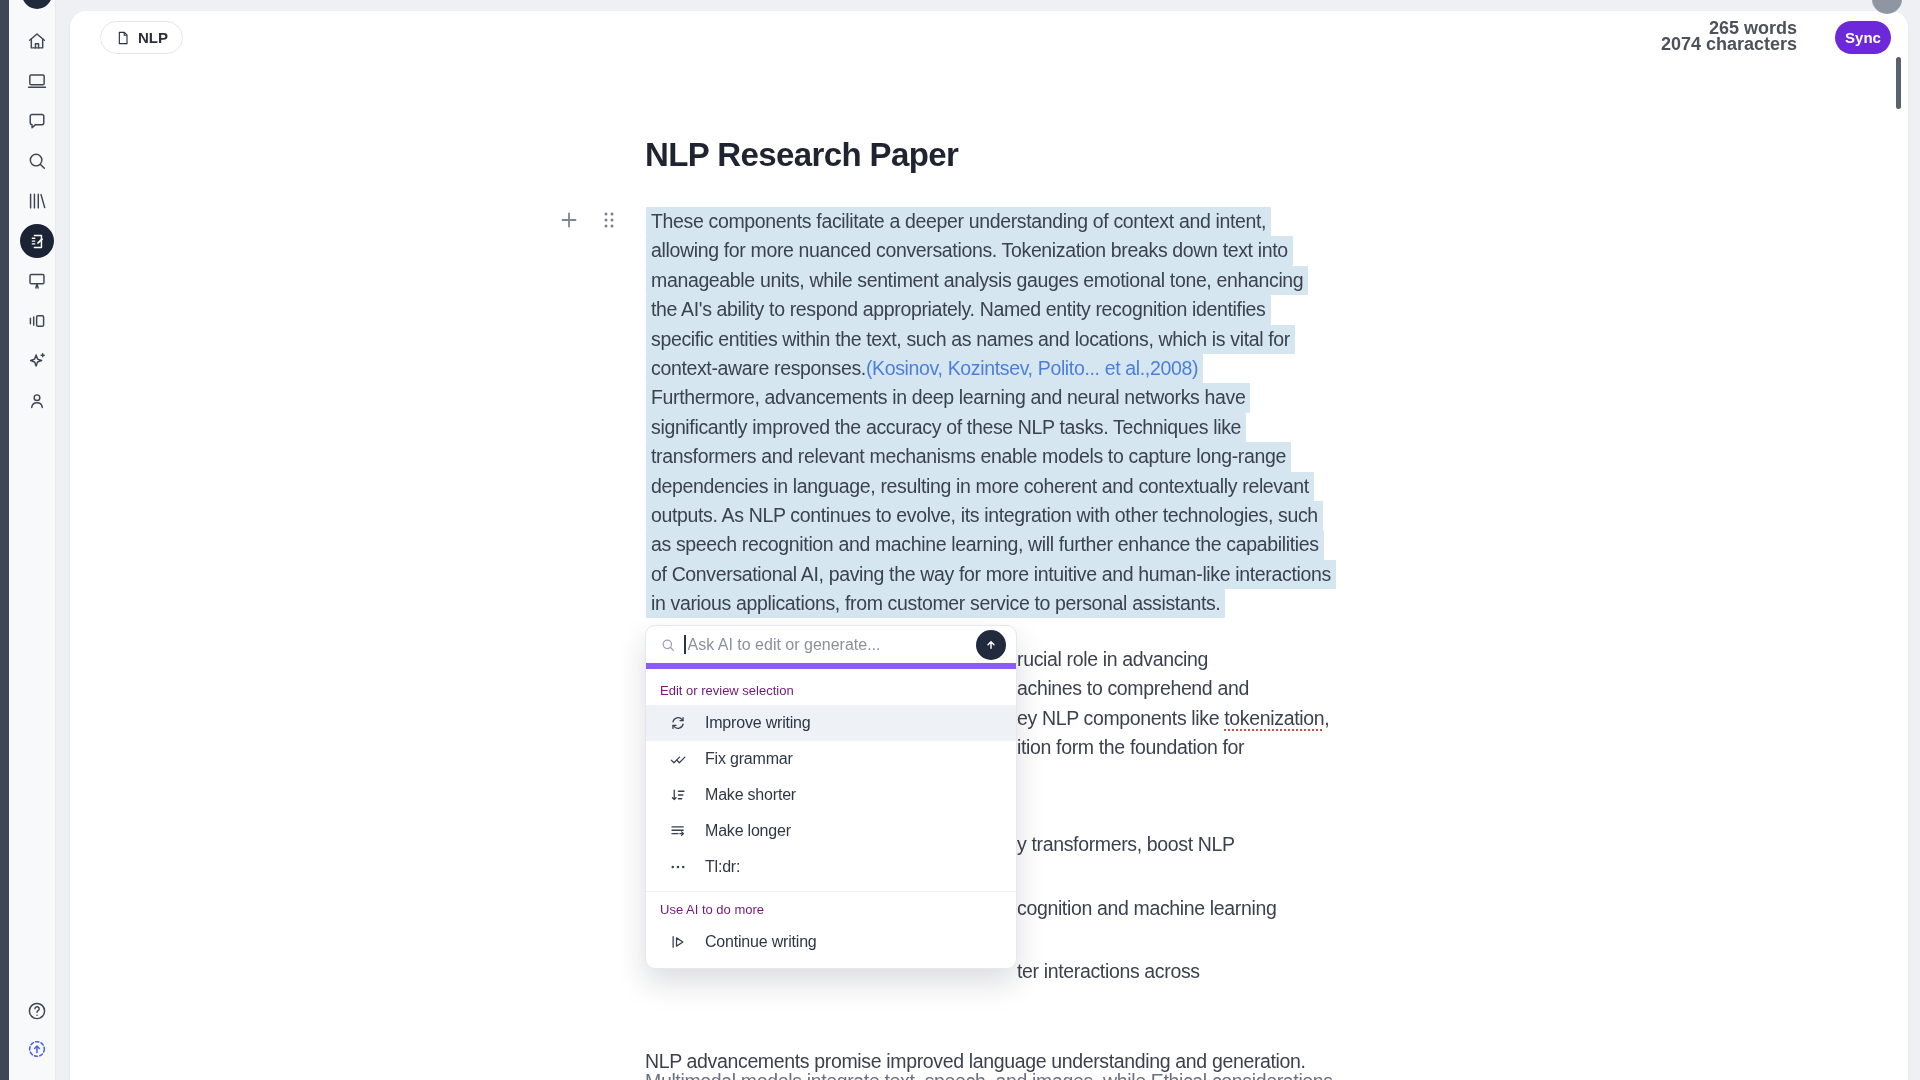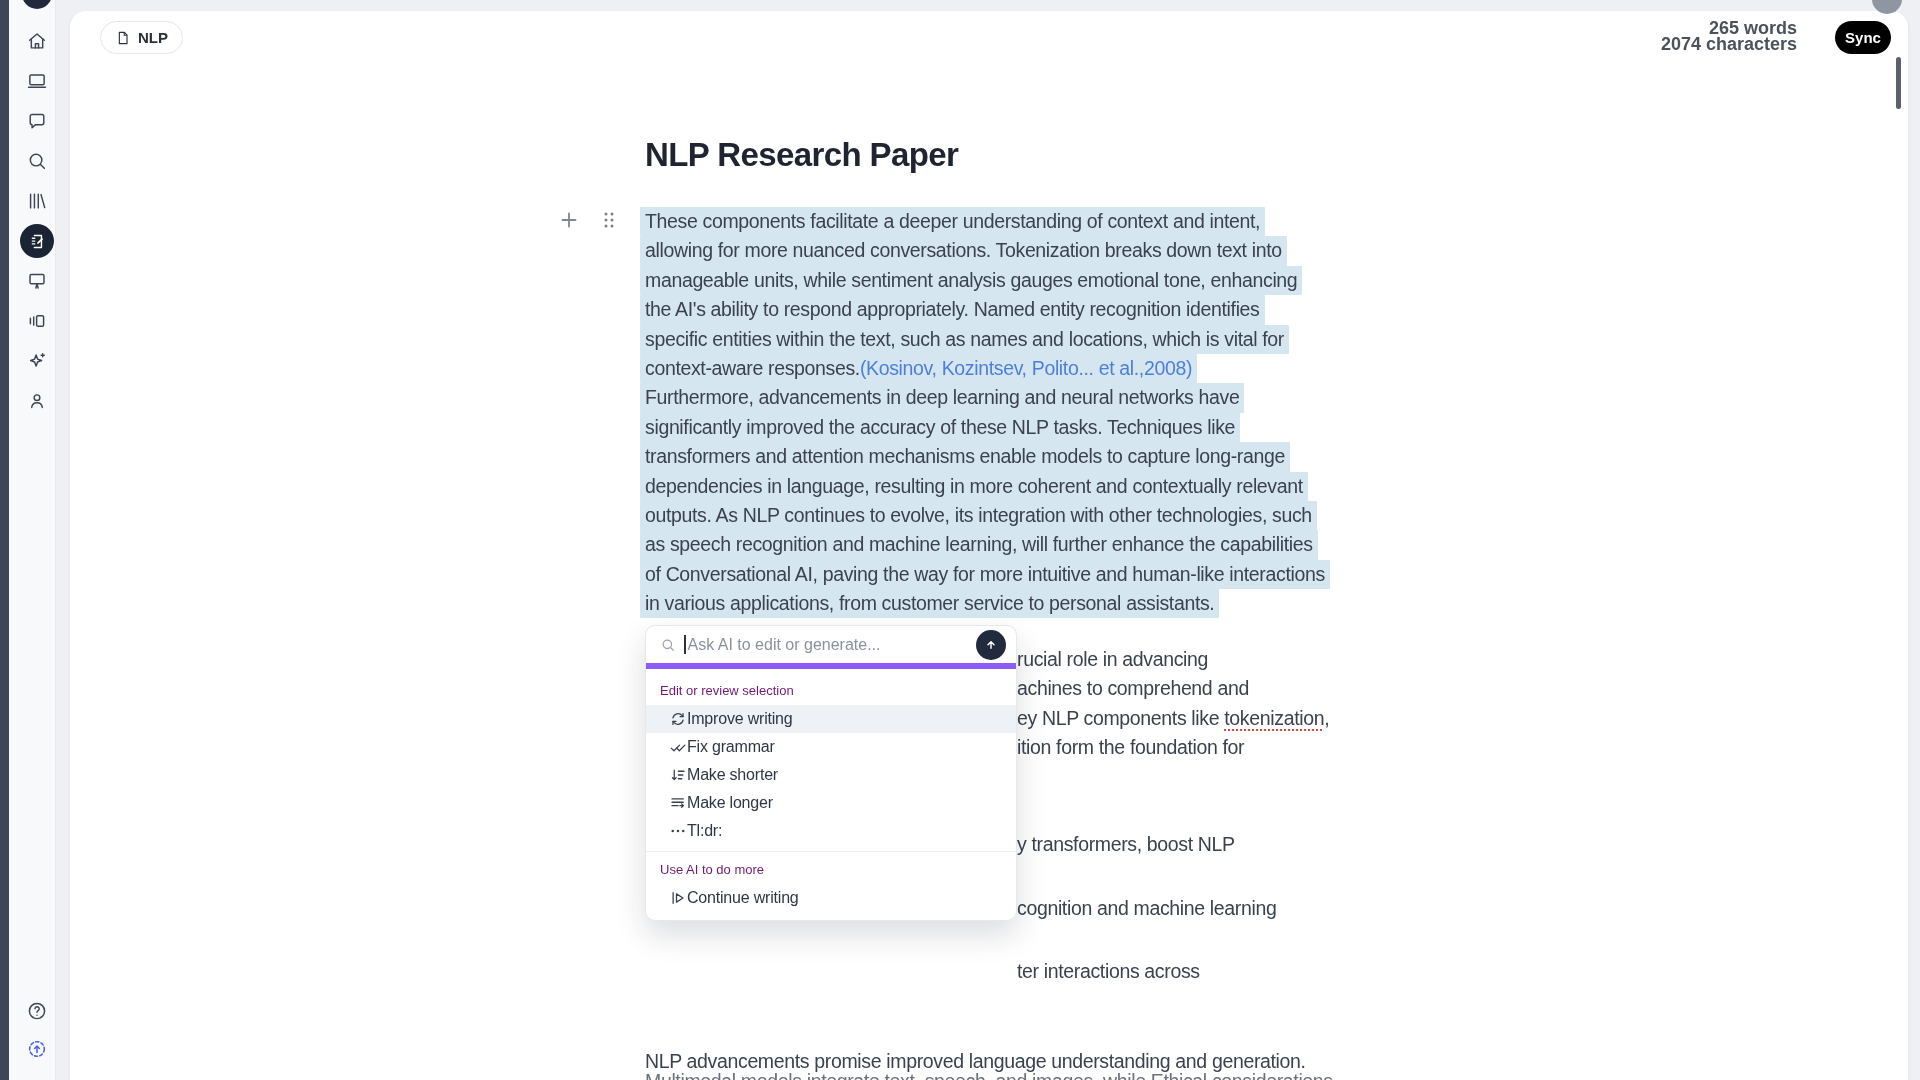--- a/index.html
+++ b/index.html
@@ -26,32 +26,32 @@
     background:#ffffff; border-radius:16px; box-shadow:0 1px 3px rgba(25,35,55,.07); z-index:1; }
 
   .chip { position:absolute; left:30px; top:10px; height:33px; display:flex; align-items:center;
     gap:7px; padding:0 14px; border:1px solid #e3e6eb; border-radius:17px; background:#fff;
     font-size:15px; font-weight:600; color:#2a3039; cursor:pointer; }
   .chip svg { width:16px; height:16px; color:#2a3140; }
 
   .meta { position:absolute; right:111px; top:9px; text-align:right;
     font-size:18px; font-weight:600; color:#4c515a; line-height:16px; }
   .sync-btn { position:absolute; left:1765px; top:10px; width:56px; height:33px;
-    border:none; border-radius:17px; background:#000000; color:#ffffff;
+    border:none; border-radius:17px; background:#6d28d9; color:#ffffff;
     font-family:inherit; font-size:15px; font-weight:700; cursor:pointer; }
 
   .doc-title { position:absolute; left:575px; top:124px; font-size:33px; line-height:40px;
     font-weight:700; color:#1f2430; letter-spacing:-0.6px; }
 
   .block-plus   { position:absolute; left:487px; top:197px; width:24px; height:24px; color:#80868f; cursor:pointer; }
   .block-handle { position:absolute; left:527px; top:197px; width:24px; height:24px; color:#7b818b; cursor:grab; }
   .block-plus svg, .block-handle svg { width:24px; height:24px; display:block; }
 
   .para { position:absolute; left:575px; top:196px; width:760px; }
-  .pline { height:29.4px; white-space:nowrap; font-size:19.5px; letter-spacing:-0.35px; color:#3b424e; }
+  .pline { height:29.4px; white-space:nowrap; font-size:19.5px; letter-spacing:-0.35px; color:#3b424e;margin-left:6px; }
   .hl { display:inline-block; height:29.4px; line-height:29.4px; padding:0 5px; margin-left:-5px;
     background:#d5e6f1; border-radius:1px; }
   .cite { color:#4d7fd9; font-weight:400; }
 
   
   .frag { position:absolute; left:947px; white-space:nowrap; font-size:19.5px;
     letter-spacing:-0.35px; color:#3b424e; }
   .misspell { text-decoration:underline dotted #d24a43; text-decoration-thickness:2px; text-underline-offset:4px; }
 
   .bottom-line  { position:absolute; left:575px; top:1039px; white-space:nowrap;
@@ -68,21 +68,21 @@
   .ai-input-row svg.mag { width:16px; height:16px; color:#98a0ab; flex:0 0 auto; }
   .caret { width:1.5px; height:19px; background:#2b3342; margin:0 0 0 8px; }
   .ai-input { flex:1; border:none; outline:none; font-family:inherit; font-size:16px;
     color:#2b3342; margin-left:2px; background:transparent; }
   .ai-input::placeholder { color:#8a919c; }
   .ai-submit { width:30px; height:30px; border-radius:50%; border:none; background:#212b3d;
     display:flex; align-items:center; justify-content:center; cursor:pointer; flex:0 0 auto; }
   .ai-submit svg { width:16px; height:16px; color:#ffffff; }
   .ai-body { padding:4px 0 8px; }
   .ai-section { padding:10px 14px 7px; font-size:13px; color:#701a75; }
-  .ai-item { position:relative; height:28px; display:flex; align-items:center; gap:0;
+  .ai-item { position:relative; height:36px; display:flex; align-items:center; gap:18px;
     padding:0 14px 0 23px; font-size:16px; letter-spacing:-0.2px; color:#2f3745; cursor:pointer; }
   .ai-item svg { width:18px; height:18px; color:#39404d; flex:0 0 auto; }
   .ai-item.sel { background:#eef1f5; }
   .ai-divider { height:1px; background:#edeff2; margin:6px 0 0; }
 
   .scroll-thumb { position:absolute; left:1896px; top:57px; width:5px; height:52px;
     background:#5a616b; border-radius:2.5px; z-index:6; cursor:grab; }
   .corner-dot { position:absolute; left:1872px; top:-16px; width:30px; height:30px;
     border-radius:50%; background:#8e96a1; z-index:6; }
 </style>
@@ -209,21 +209,21 @@
 
   <div class="para">
     <div class="pline"><span class="hl">These components facilitate a deeper understanding of context and intent,</span></div>
     <div class="pline"><span class="hl">allowing for more nuanced conversations. Tokenization breaks down text into</span></div>
     <div class="pline"><span class="hl">manageable units, while sentiment analysis gauges emotional tone, enhancing</span></div>
     <div class="pline"><span class="hl">the AI's ability to respond appropriately. Named entity recognition identifies</span></div>
     <div class="pline"><span class="hl">specific entities within the text, such as names and locations, which is vital for</span></div>
     <div class="pline"><span class="hl"><span>context-aware responses.</span><span class="cite">(Kosinov, Kozintsev, Polito... et al.,2008)</span></span></div>
     <div class="pline"><span class="hl">Furthermore, advancements in deep learning and neural networks have</span></div>
     <div class="pline"><span class="hl">significantly improved the accuracy of these NLP tasks. Techniques like</span></div>
-    <div class="pline"><span class="hl">transformers and attention mechanisms enable models to capture long-range</span></div>
+    <div class="pline"><span class="hl">transformers and relevant mechanisms enable models to capture long-range</span></div>
     <div class="pline"><span class="hl">dependencies in language, resulting in more coherent and contextually relevant</span></div>
     <div class="pline"><span class="hl">outputs. As NLP continues to evolve, its integration with other technologies, such</span></div>
     <div class="pline"><span class="hl">as speech recognition and machine learning, will further enhance the capabilities</span></div>
     <div class="pline"><span class="hl">of Conversational AI, paving the way for more intuitive and human-like interactions</span></div>
     <div class="pline"><span class="hl">in various applications, from customer service to personal assistants.</span></div>
   </div>
 
   <div class="frag" style="top:637px">rucial role in advancing</div>
   <div class="frag" style="top:666px">achines to comprehend and</div>
   <div class="frag" style="top:696px"><span>ey NLP components like </span><span class="misspell">tokenization</span><span>,</span></div>

